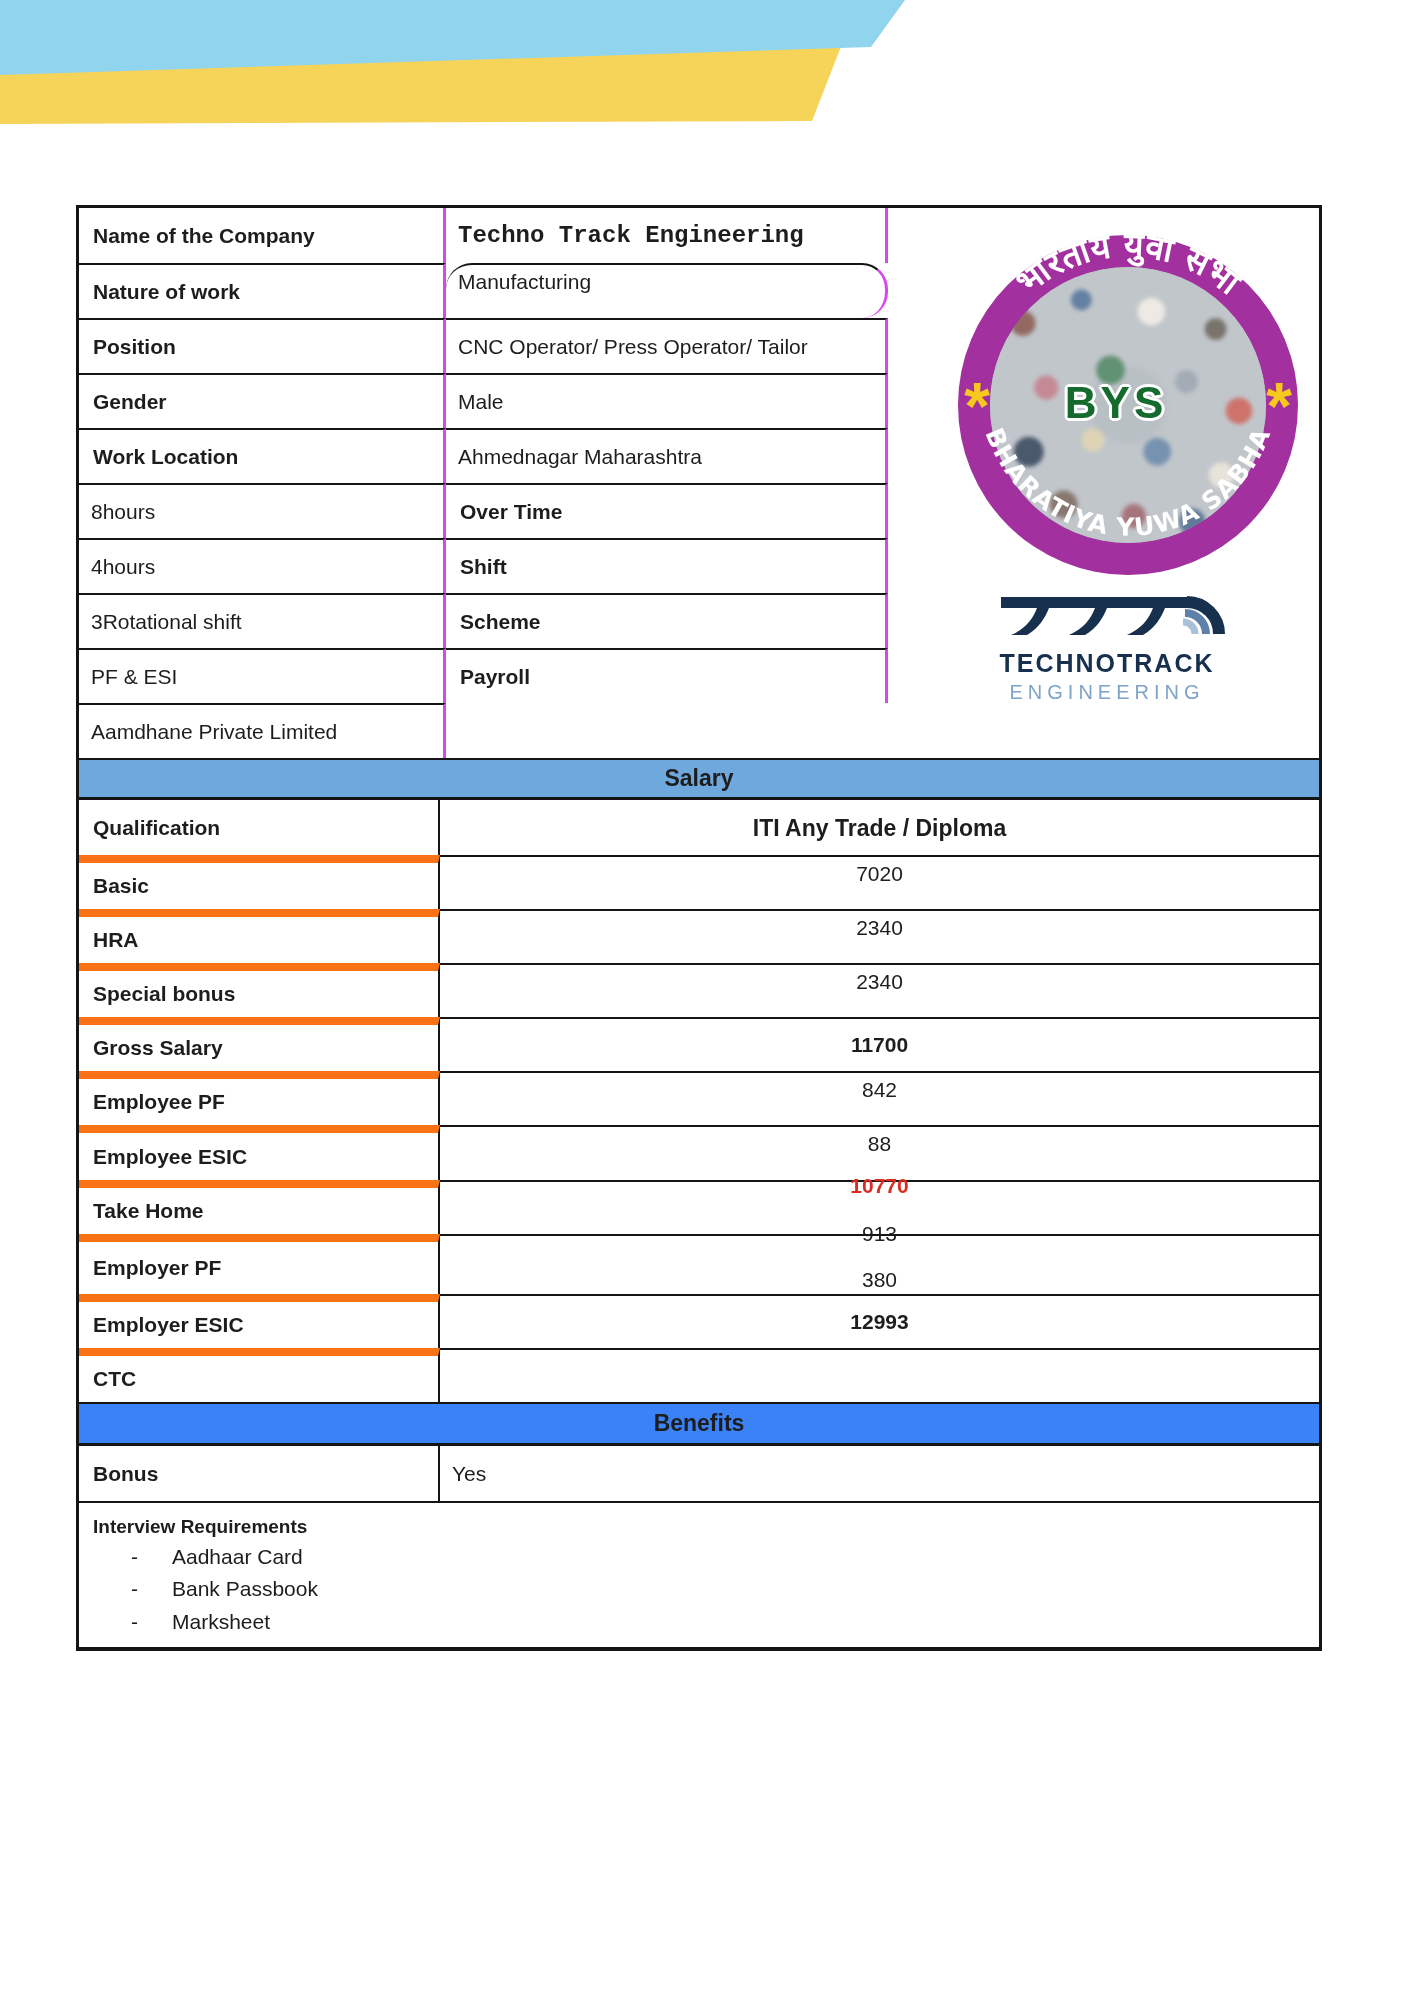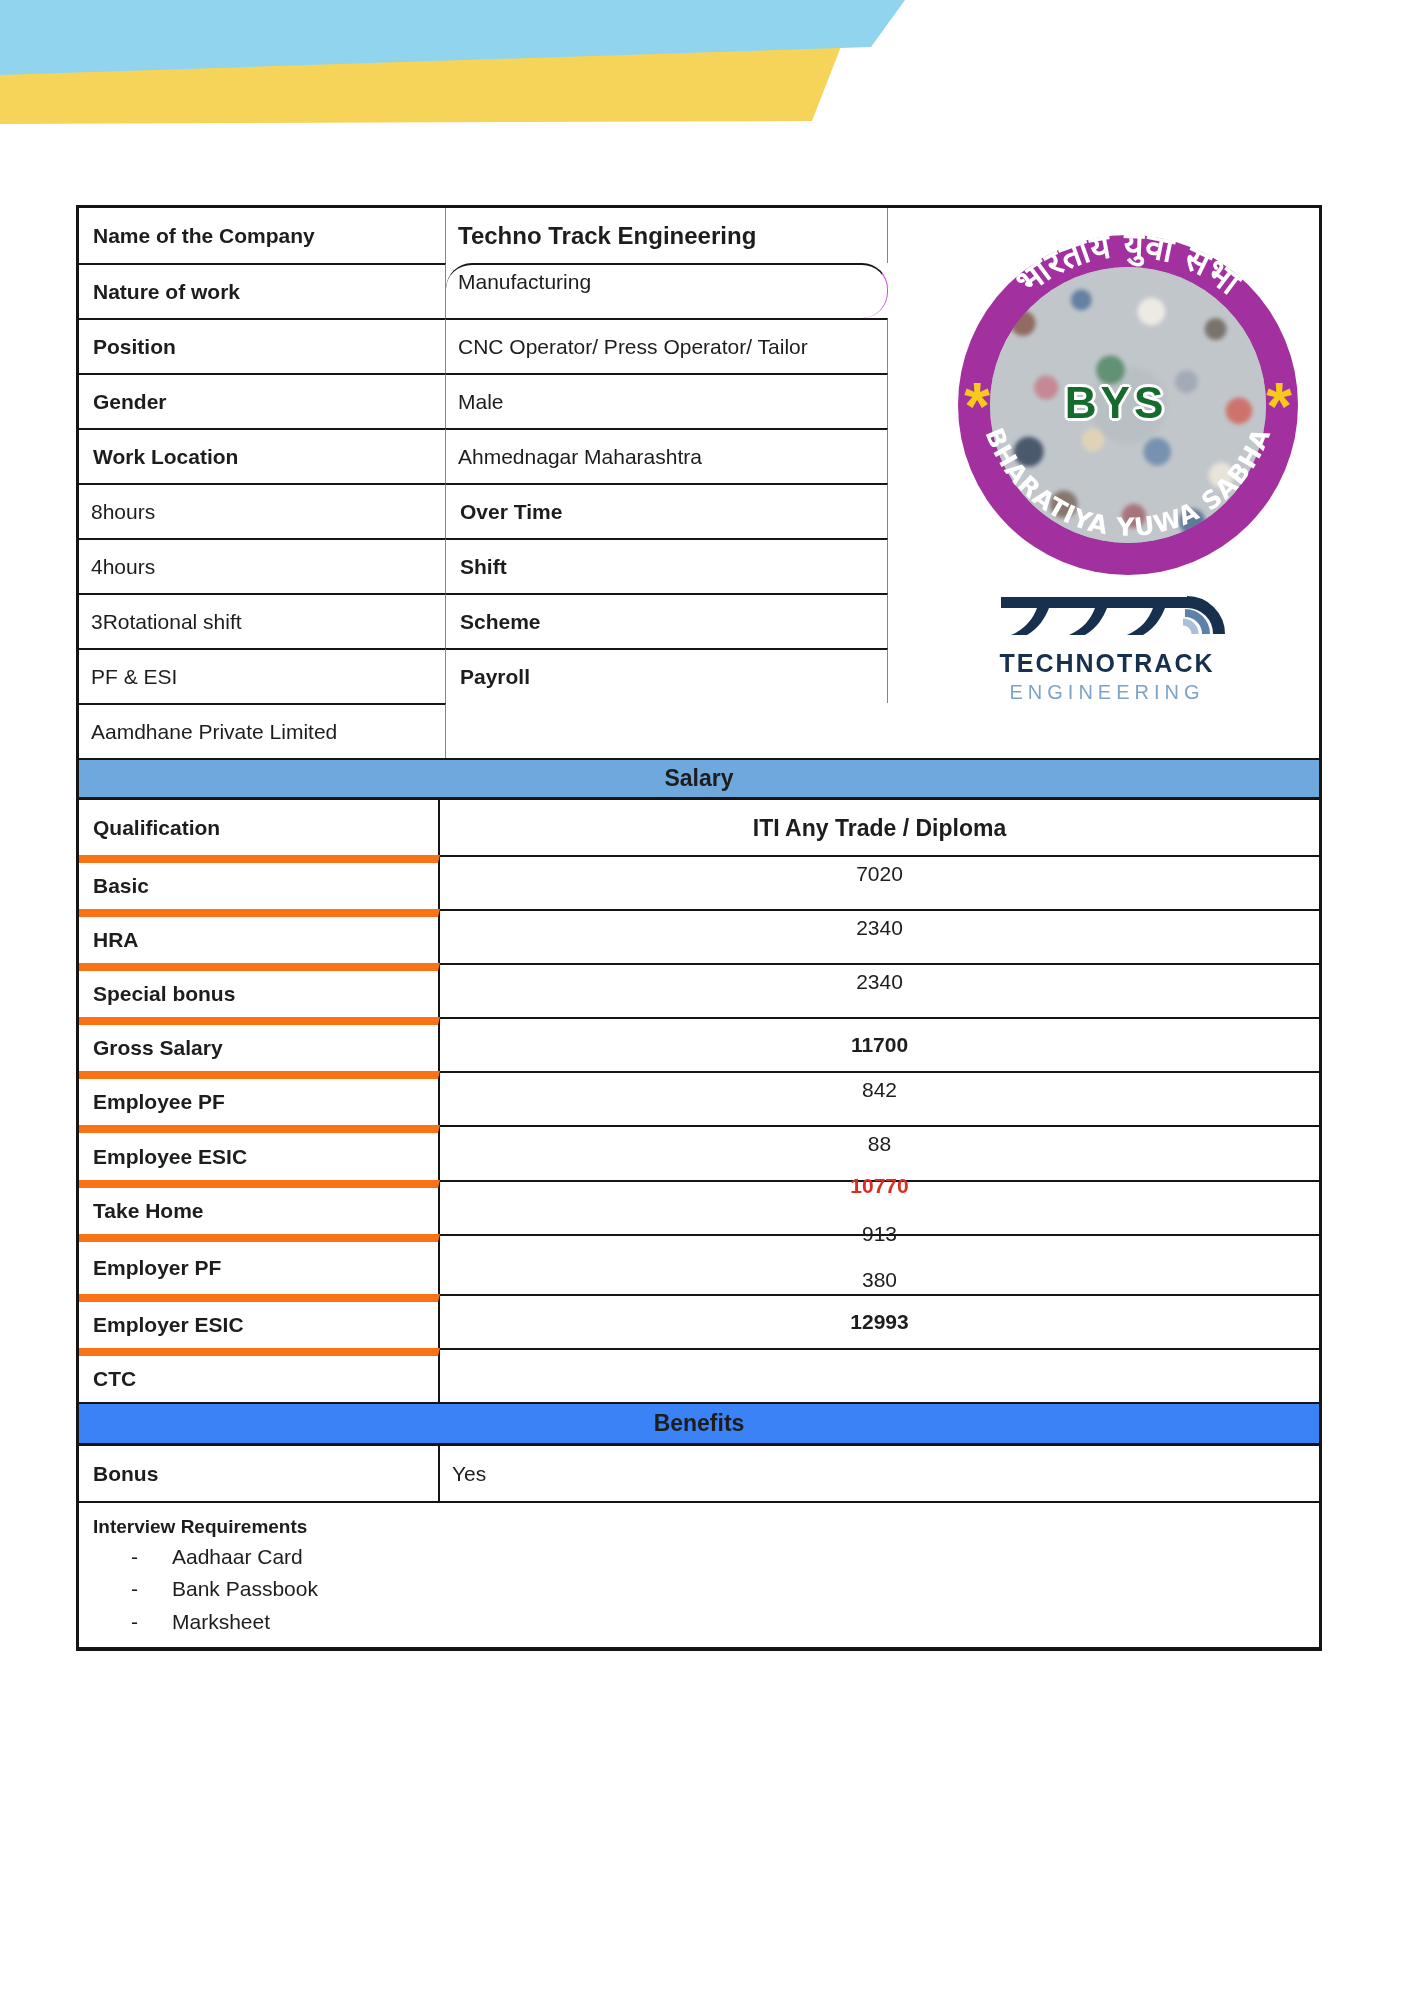--- a/index.html
+++ b/index.html
@@ -16,26 +16,26 @@
   .decor-yellow{position:absolute;inset:0;background:#f6d45a;
     clip-path:polygon(0 68px,842px 44px,812px 121px,0 124px);z-index:1;}
   .decor-blue{position:absolute;inset:0;background:#90d4ee;
     clip-path:polygon(0 0,905px 0,871px 47px,0 75px);z-index:2;}
 
   
   .doc{position:absolute;left:76px;top:205px;width:1246px;
     border:3px solid #151515;border-bottom-width:4px;background:#fff;}
 
   .info-grid{display:grid;grid-template-columns:367px 442px 1fr;}
-  .i-label,.i-value{height:55px;border-top:2px solid #151515;border-right:1px solid #d946ef;
+  .i-label,.i-value{height:55px;border-top:2px solid #151515;border-right:3px solid #d946ef;
     display:flex;align-items:center;font-size:21px;}
   .i-label{font-weight:bold;padding-left:14px;}
   .i-value{padding-left:12px;}
   .nt{border-top:none!important;}
-  .company-name{font-weight:bold;font-size:24px;}
+  .company-name{font-weight:bold;font-size:24px;font-family:Liberation Mono, monospace;}
   .v-topalign{align-items:flex-start;padding-top:5px;border-radius:26px;}
   .cell-logo{grid-column:3;grid-row:1 / span 10;position:relative;overflow:visible;}
 
   
   .band{height:42px;background:#6fa8dc;border-top:2px solid #151515;border-bottom:3px solid #151515;
     display:flex;align-items:center;justify-content:center;font-weight:bold;font-size:23px;}
   .band-benefits{height:44px;background:#3b82f6;}
 
   
   .salary-grid{display:grid;grid-template-columns:361px 1fr;}

